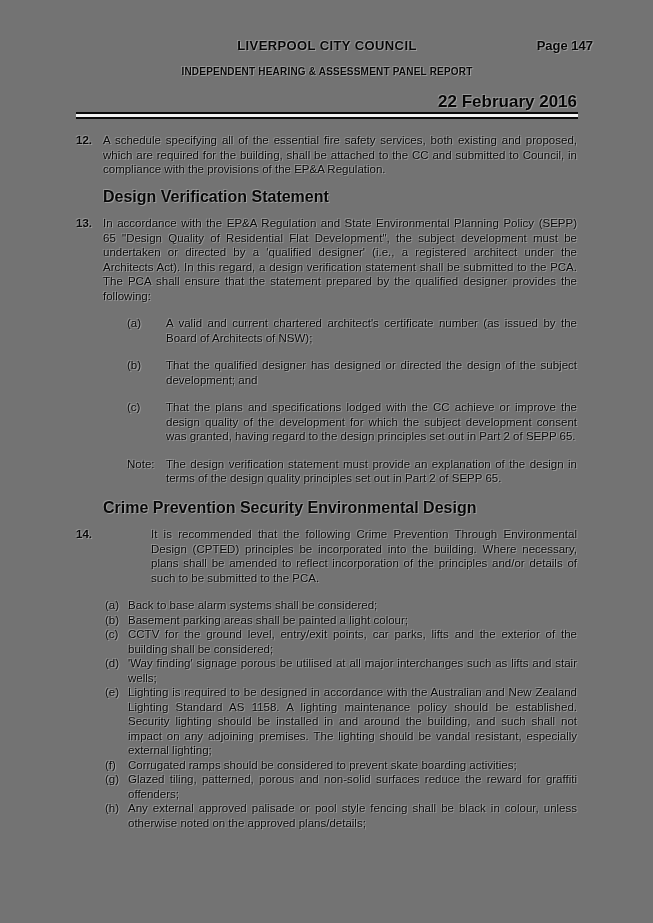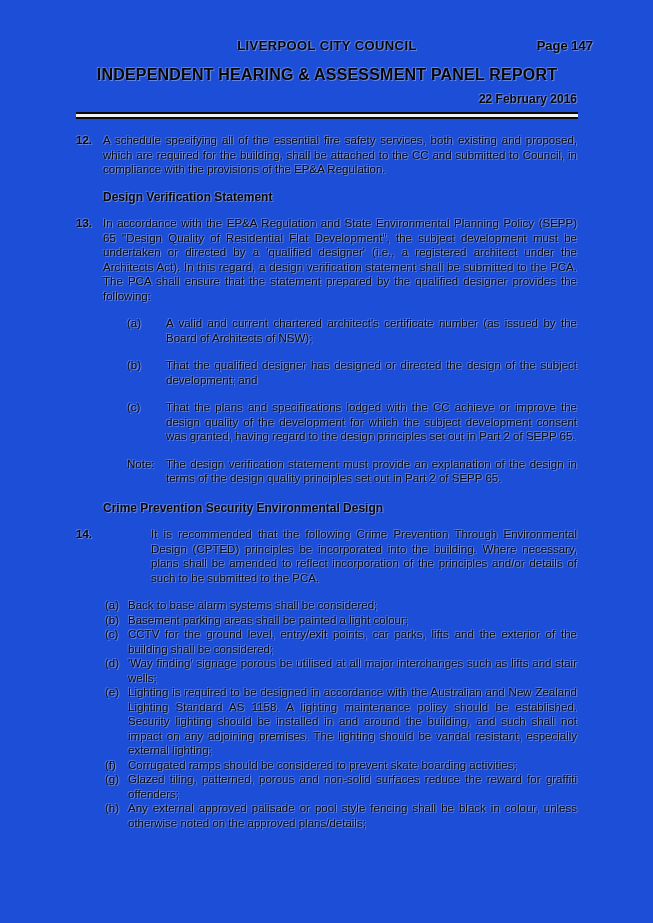--- a/index.html
+++ b/index.html
@@ -1,59 +1,59 @@
 <!DOCTYPE html>
 <html><head>
 <meta charset="utf-8">
 <style>
   html,body { margin:0; padding:0; background:#4a4a4a; }
   .page {
     position:relative;
     width:653px; height:923px;
-    background:#1d4ed8;
+    background:#737373;
     font-family:"Liberation Sans", sans-serif;
     color:#070707;
     overflow:hidden;
     margin:0 auto;
   }
   .halo { text-shadow: 1px 1px 0 rgba(255,255,255,0.30), -1px -1px 0 rgba(255,255,255,0.22), 1px -1px 0 rgba(255,255,255,0.12); }
   
   .hdr-council {
     position:absolute; left:76px; top:38px; width:502px;
     text-align:center; font-size:13px; font-weight:bold; letter-spacing:0.4px;
   }
   .hdr-pagenum {
     position:absolute; top:38px; right:60px;
     font-size:13px; font-weight:bold;padding-left:44px;
   }
   .hdr-title {
     position:absolute; left:64px; top:66px; width:526px;
-    text-align:center; font-size:16px; font-weight:bold; letter-spacing:0.2px;
+    text-align:center; font-size:10px; font-weight:bold; letter-spacing:0.2px;
   }
   .hdr-date {
     position:absolute; left:76px; top:92px; width:501px;
-    text-align:right; font-size:12px; font-weight:bold;
+    text-align:right; font-size:17px; font-weight:bold;
   }
   .hdr-rule {
     position:absolute; left:76px; top:112px; width:502px;
     height:3px; background:#f2f2f2;
     border-top:2px solid #0a0a0a; border-bottom:2px solid #0a0a0a;
   }
   
   .content {
     position:absolute; left:76px; top:128px; width:501px;
     font-size:11.5px; line-height:14.5px;
   }
   .item { display:flex; }
   .item .num { flex:none; width:27px; font-weight:bold; }
   .item .text { flex:1; margin:0; text-align:justify; }
   .item12 { margin-top:5px; }
   .item13 { margin-top:12px; }
   .item14 { margin-top:12px;gap:48px; }
-  .heading { margin:13px 0 0 27px; font-size:12px; font-weight:bold; }
+  .heading { margin:13px 0 0 27px; font-size:16px; font-weight:bold; }
   .heading2 { margin-top:15px; }
   .sub { display:flex; margin-left:51px; margin-top:13px; }
   .sub .label { flex:none; width:39px; }
   .sub .text { flex:1; margin:0; text-align:justify; }
   .note { }
   .list14 { margin-top:13px; margin-left:29px; }
   .l14 { display:flex; }
   .l14 .label { flex:none; width:23px; }
   .l14 .text { flex:1; margin:0; text-align:justify; }
 </style>

